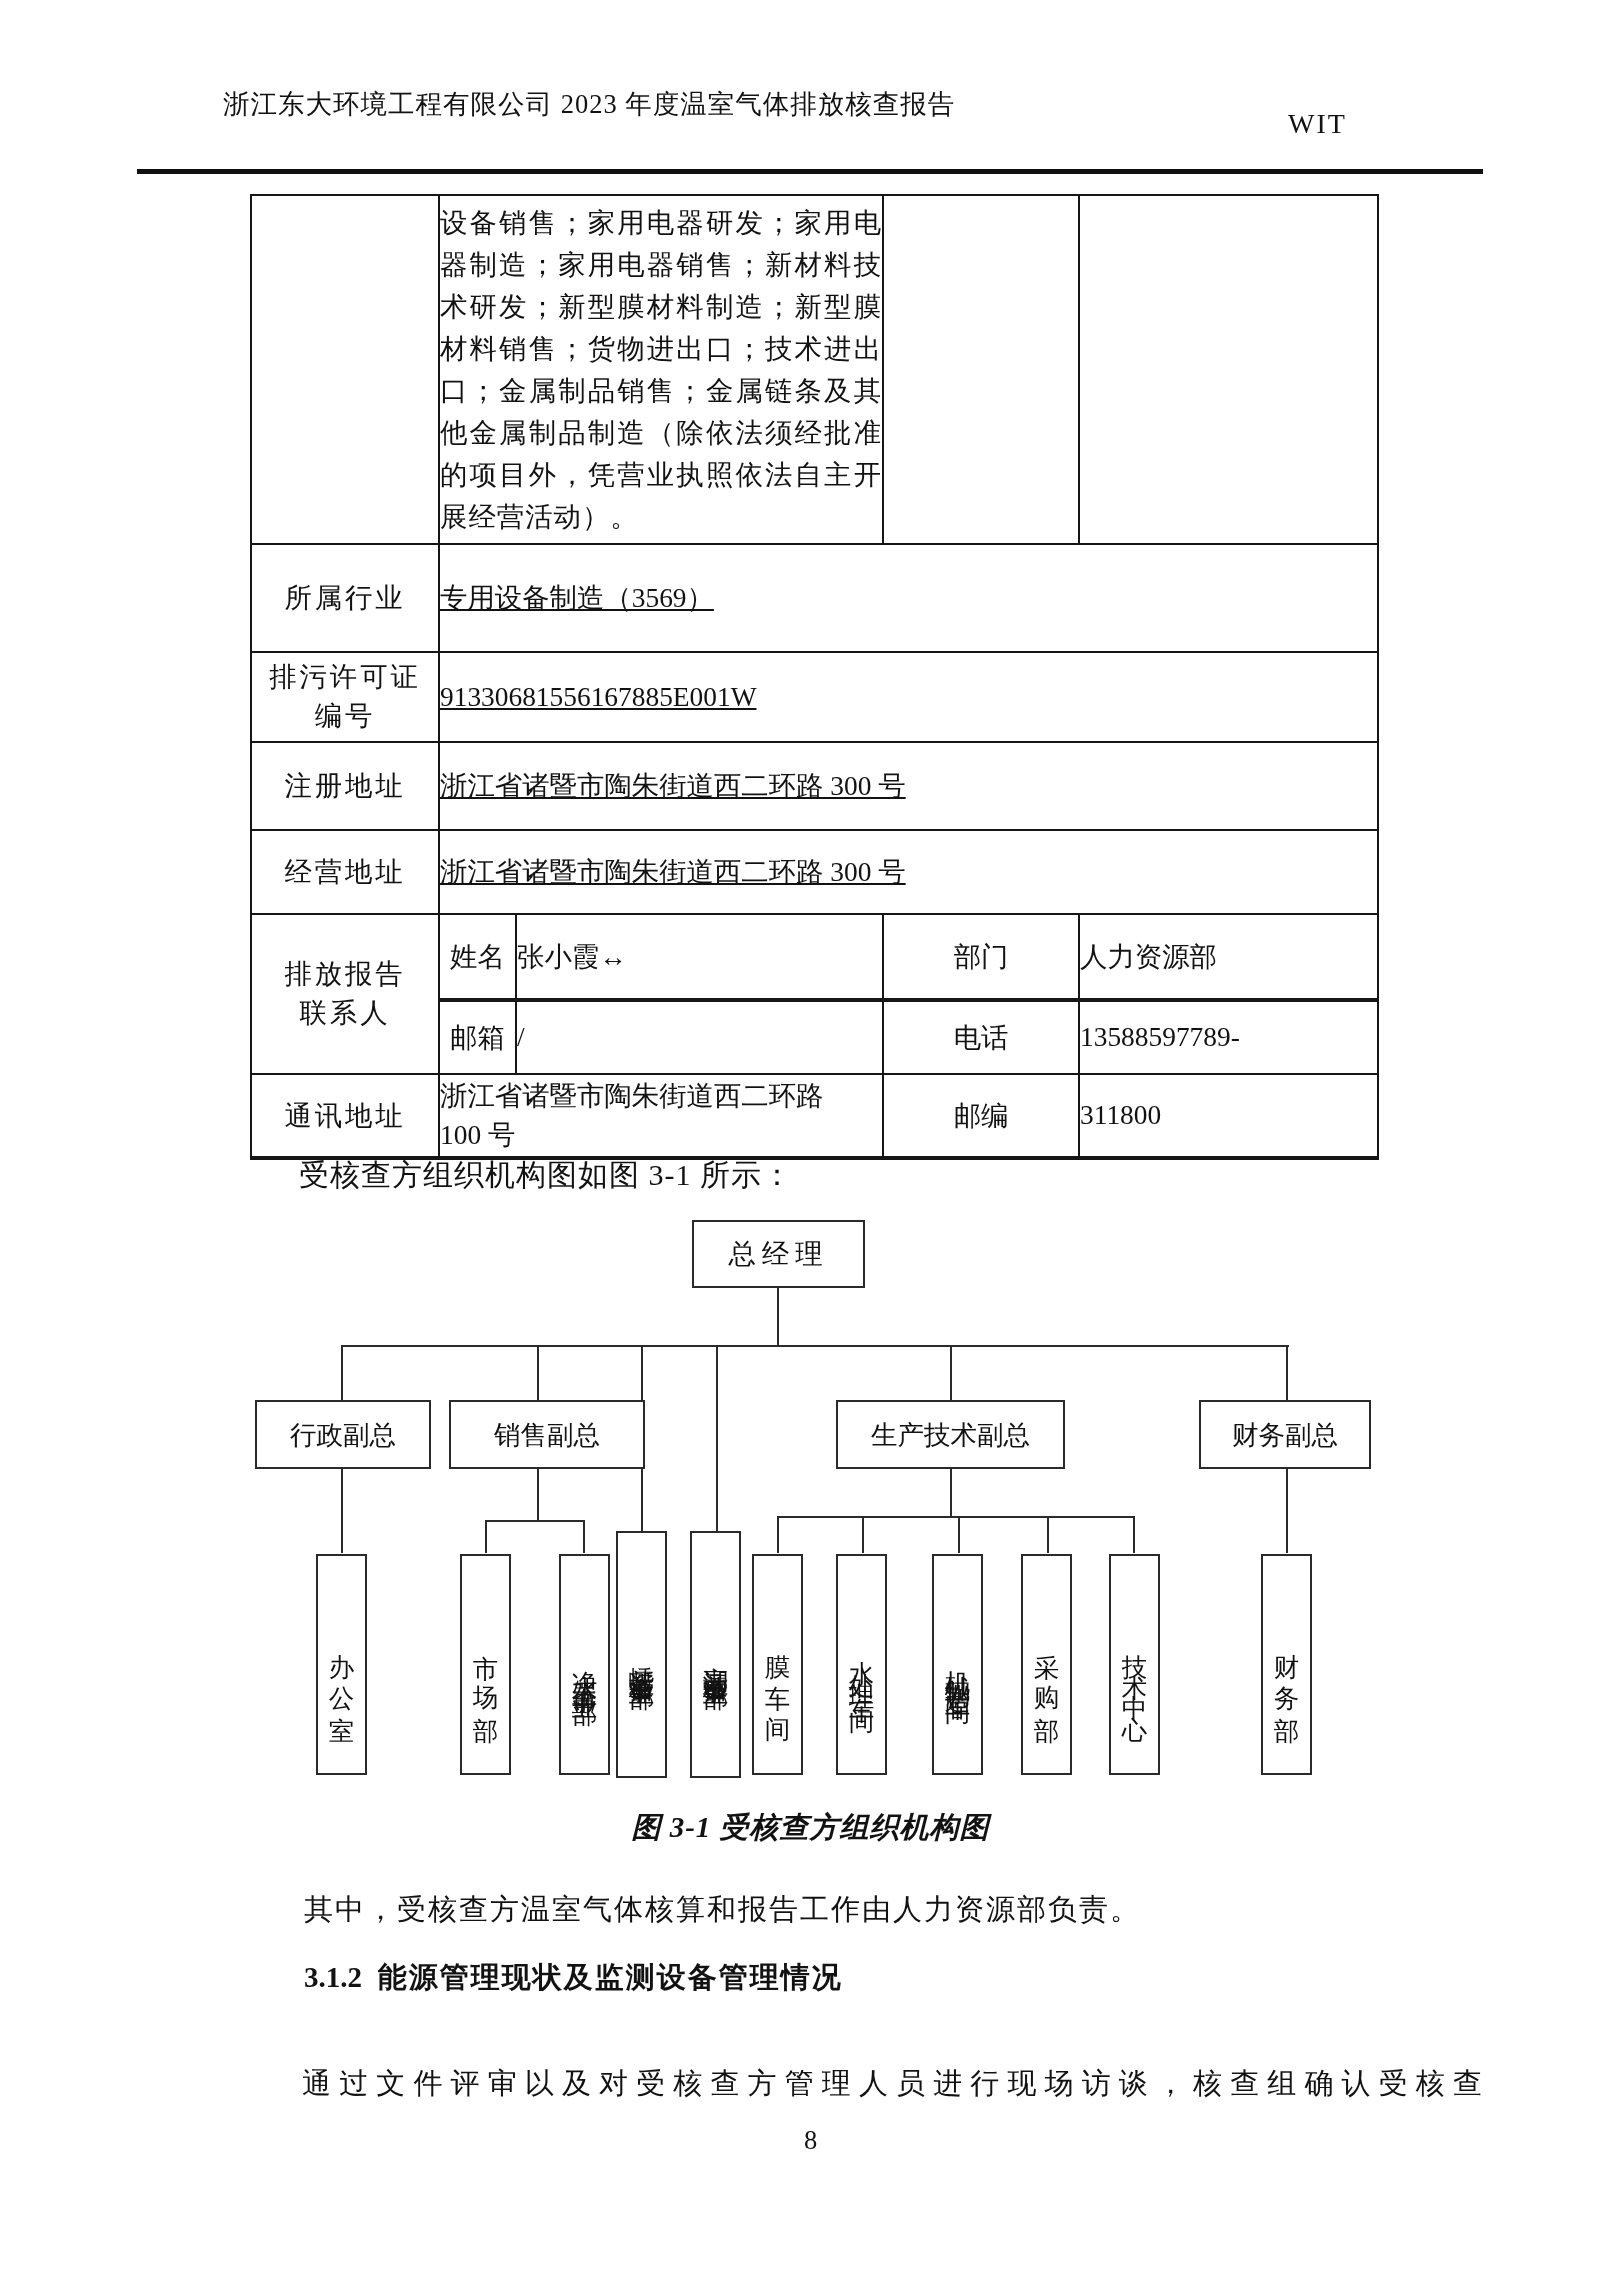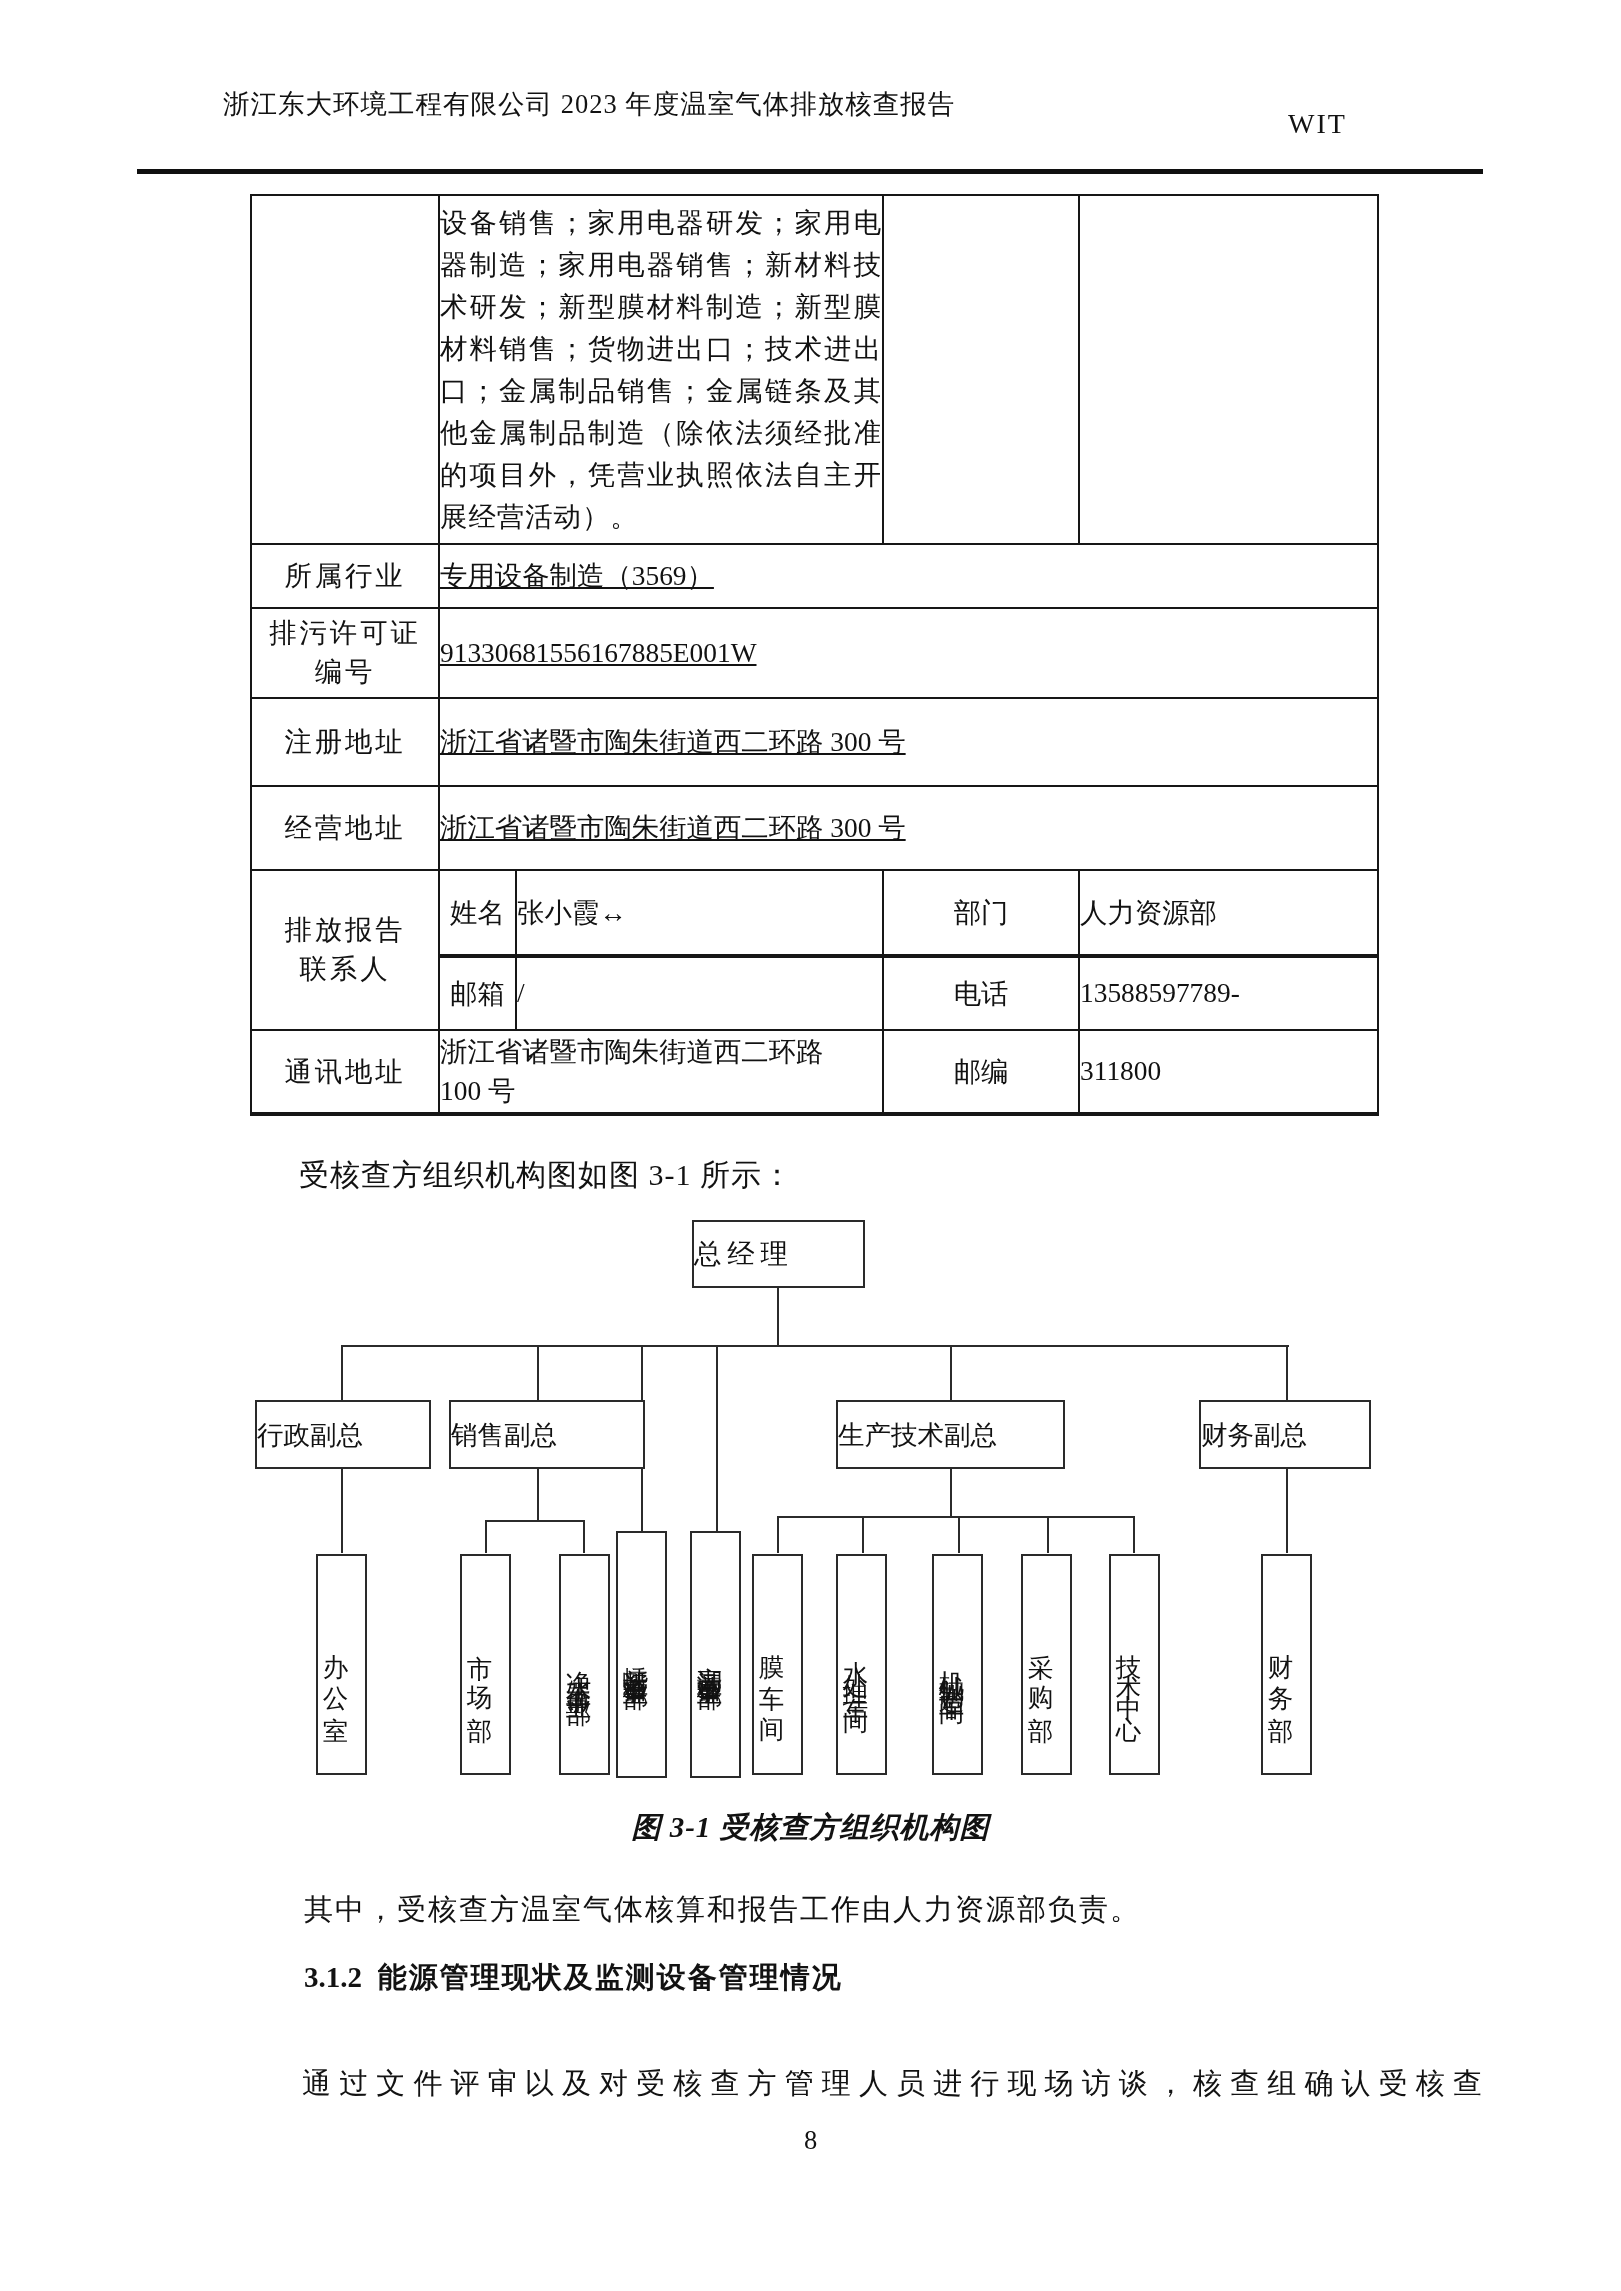--- a/index.html
+++ b/index.html
@@ -44,21 +44,21 @@
   .caption{position:absolute;left:0;top:1808px;width:1621px;text-align:center;font-weight:bold;font-size:29px;letter-spacing:1px;font-style:italic;}
   .para1{position:absolute;left:304px;top:1890px;font-size:29px;letter-spacing:2px;}
   .h312{position:absolute;left:304px;top:1958px;font-size:29px;font-weight:bold;letter-spacing:2px;}
   .h312 .num{margin-right:15.7px;letter-spacing:0;}
   .para2{position:absolute;left:302px;top:2064px;width:1180px;font-size:29px;text-align:justify;text-align-last:justify;}
   .pagenum{position:absolute;left:0;top:2125px;width:1621px;text-align:center;font-size:26.5px;}
   
   .cl{position:absolute;background:#2b2b2b;}
   .ob{
     position:absolute;background:#fff;border:2px solid #2a2a2a;
-    display:flex;align-items:center;justify-content:flex-start;
+    display:flex;align-items:center;justify-content:center;
     box-sizing:border-box;font-size:26.5px;
   }
   .ob.topshadow{border-top-width:2.9px;}
   .ob.v span{
     writing-mode:vertical-rl;text-orientation:upright;
     font-size:25.5px;white-space:nowrap;
   }
   .ls3 span{letter-spacing:31px;margin-bottom:-31px;}
   .ls4 span{letter-spacing:20.6px;margin-bottom:-20.6px;}
   .ls5 span{letter-spacing:11.8px;margin-bottom:-11.8px;}
@@ -92,21 +92,21 @@
         <div class="ln jus">术研发；新型膜材料制造；新型膜</div>
         <div class="ln jus">材料销售；货物进出口；技术进出</div>
         <div class="ln jus">口；金属制品销售；金属链条及其</div>
         <div class="ln jus">他金属制品制造（除依法须经批准</div>
         <div class="ln jus">的项目外，凭营业执照依法自主开</div>
         <div class="ln">展经营活动）。</div>
       </td>
       <td></td>
       <td></td>
     </tr>
-    <tr style="height:64px">
+    <tr style="height:108px">
       <td class="lbl">所属行业</td>
       <td colspan="4" class="val">专用设备制造（3569）</td>
     </tr>
     <tr style="height:90px" class="medb">
       <td class="lbl twoline">
         <div>排污许可证</div>
         <div>编号</div>
       </td>
       <td colspan="4" class="val">91330681556167885E001W</td>
     </tr>

